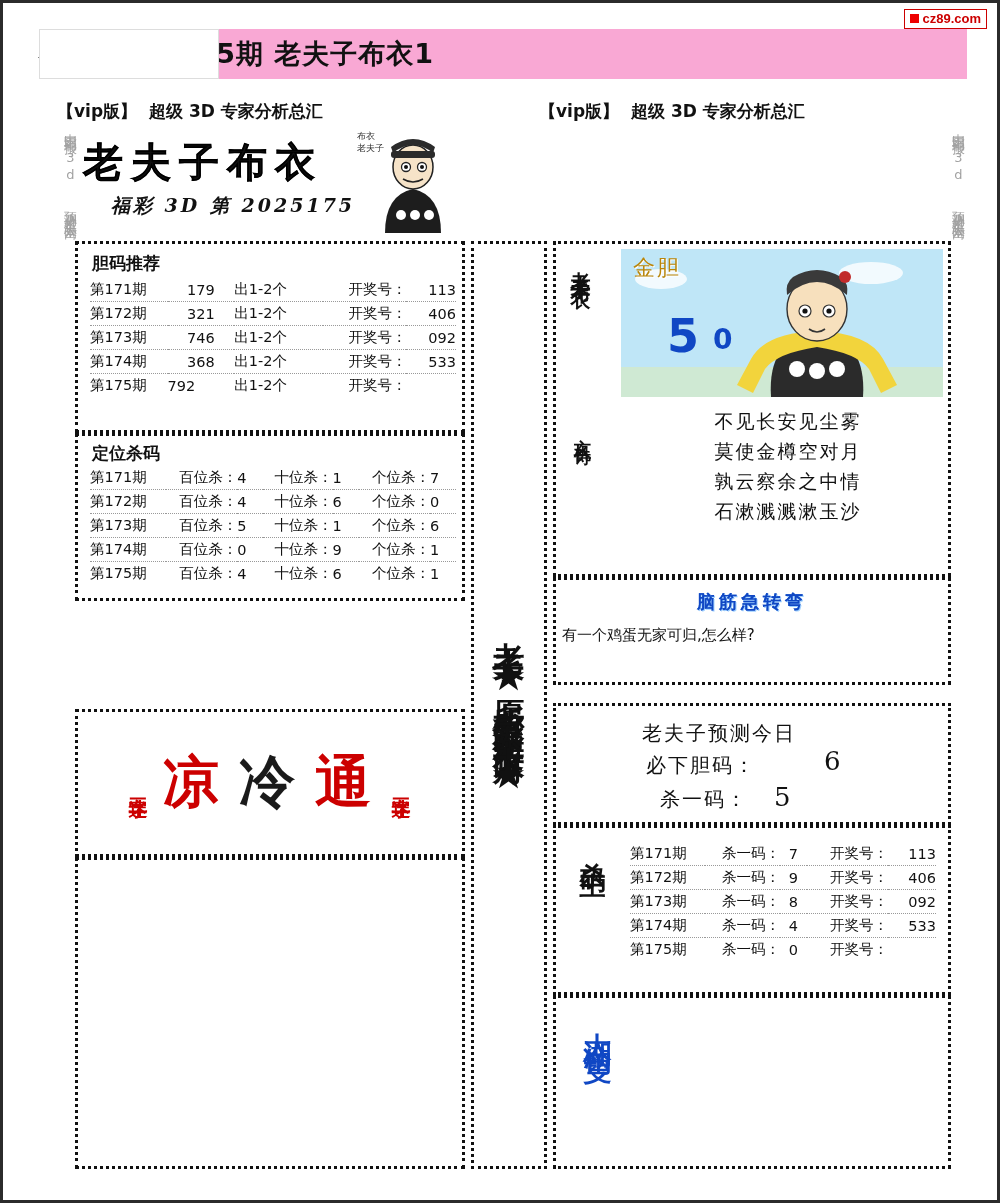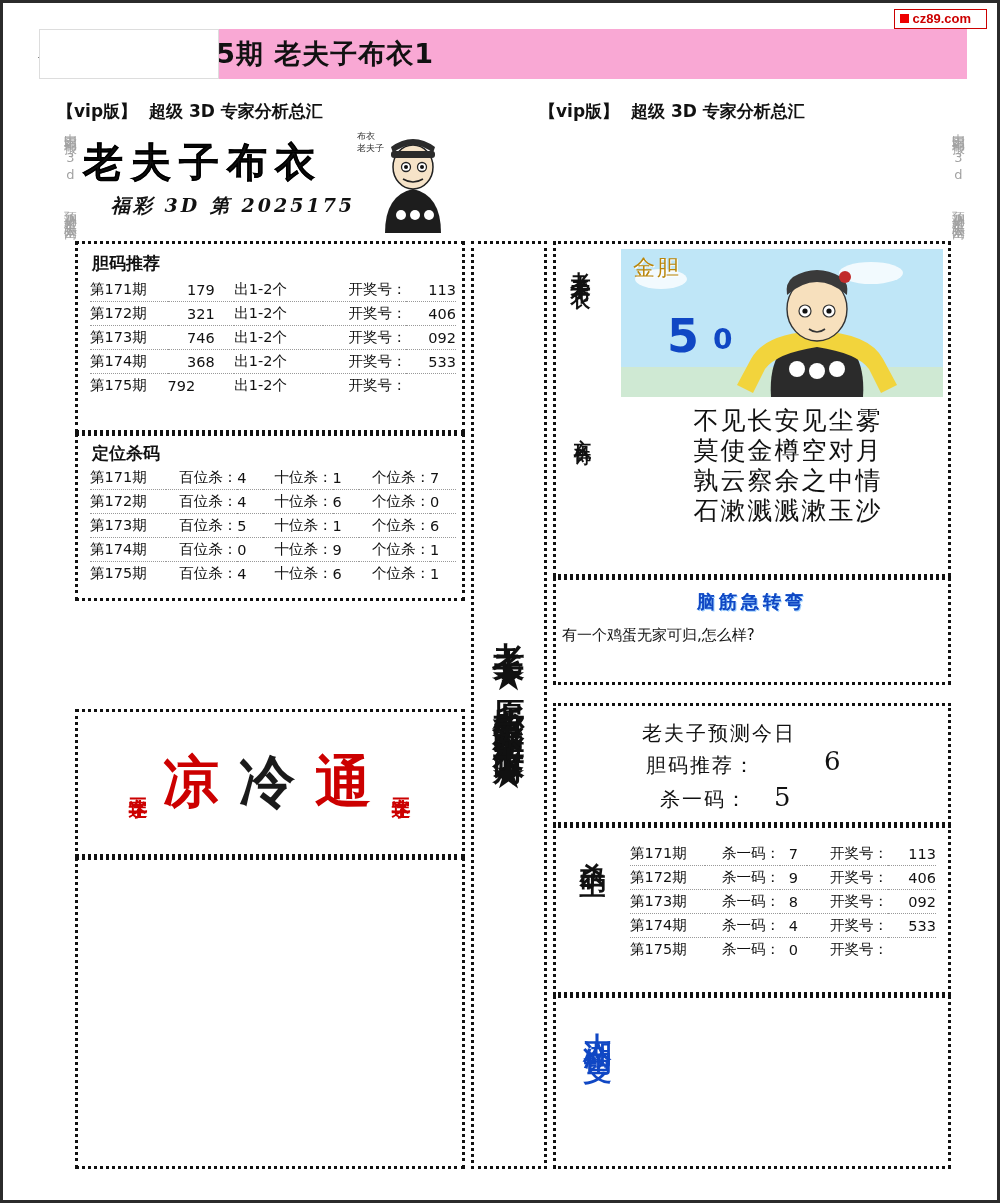--- a/index.html
+++ b/index.html
@@ -14,21 +14,21 @@
     position:absolute;left:0;top:0;width:1000px;height:1203px;
     box-sizing:border-box;
     border:3px solid #2b2b2b;
     background:#fff;
   }
   
   .logo-badge{
     position:absolute;right:10px;top:6px;
     border:1px solid #c00;background:#fff;
     font-size:13px;color:#c00;font-weight:bold;
-    padding:1px 15px 2px 5px;
+    padding:1px 5px 2px 5px;
     display:flex;align-items:center;gap:3px;
     font-family:"Liberation Sans",sans-serif;
   }
   .logo-badge .sq{width:9px;height:9px;background:#e00;display:inline-block;}
   
   .titlebar{
     position:absolute;left:36px;top:26px;width:928px;height:50px;
     background:#f9a8d4;
     display:flex;align-items:center;justify-content:flex-start;
   }
@@ -113,21 +113,21 @@
     font-family:"DejaVu Serif","Liberation Serif",serif;
     height:880px;
   }
   
   .rc-label{
     writing-mode:vertical-rl;text-orientation:upright;
     font-size:20px;font-weight:bold;color:#111;letter-spacing:4px;line-height:26px;
     font-family:"DejaVu Serif","Liberation Serif",serif;
   }
   .poem{
-    font-size:25px;color:#111;line-height:30px;text-align:center;letter-spacing:2px;
+    font-size:19px;color:#111;line-height:30px;text-align:center;letter-spacing:2px;
     font-family:"DejaVu Serif","Liberation Serif",serif;
   }
   .brain-title{
     text-align:center;font-size:18px;font-weight:bold;letter-spacing:4px;
     font-family:Liberation Sans, sans-serif;
     background:linear-gradient(90deg,#0a5ad0,#0a5ad0);
     -webkit-background-clip:text;background-clip:text;color:#1047c4;
     text-shadow:1px 1px 0 #9fd1ff;
   }
   .brain-q{font-size:15px;color:#111;font-family:"DejaVu Sans",sans-serif;padding-left:6px;}
@@ -364,21 +364,21 @@
   <div class="blue-num" style="left:664px;top:306px;font-size:46px;">5</div>
   <div class="blue-num" style="left:710px;top:320px;font-size:28px;">0</div>
 
   <div class="dotted" style="left:550px;top:574px;width:398px;height:108px;">
     <div class="brain-title" style="margin-top:10px;">脑筋急转弯</div>
     <div class="brain-q" style="margin-top:12px;">有一个鸡蛋无家可归,怎么样?</div>
   </div>
 
   <div class="dotted" style="left:550px;top:700px;width:398px;height:122px;">
     <div class="pred-line" style="position:absolute;left:86px;top:14px;">老夫子预测今日</div>
-    <div class="pred-line" style="position:absolute;left:90px;top:46px;">胆码推荐：</div>
+    <div class="pred-line" style="position:absolute;left:90px;top:46px;">必下胆码：</div>
     <div class="pred-num" style="position:absolute;left:268px;top:40px;color:#111;">6</div>
     <div class="pred-line" style="position:absolute;left:104px;top:80px;">杀一码：</div>
     <div class="pred-num" style="position:absolute;left:218px;top:76px;">5</div>
   </div>
 
   <div class="dotted" style="left:550px;top:822px;width:398px;height:170px;">
     <div class="kcol" style="position:absolute;left:20px;top:14px;height:134px;">杀码王</div>
     <table class="rows" style="position:absolute;left:74px;top:14px;width:306px;">
       <tbody>
           <tr class="row-line">

